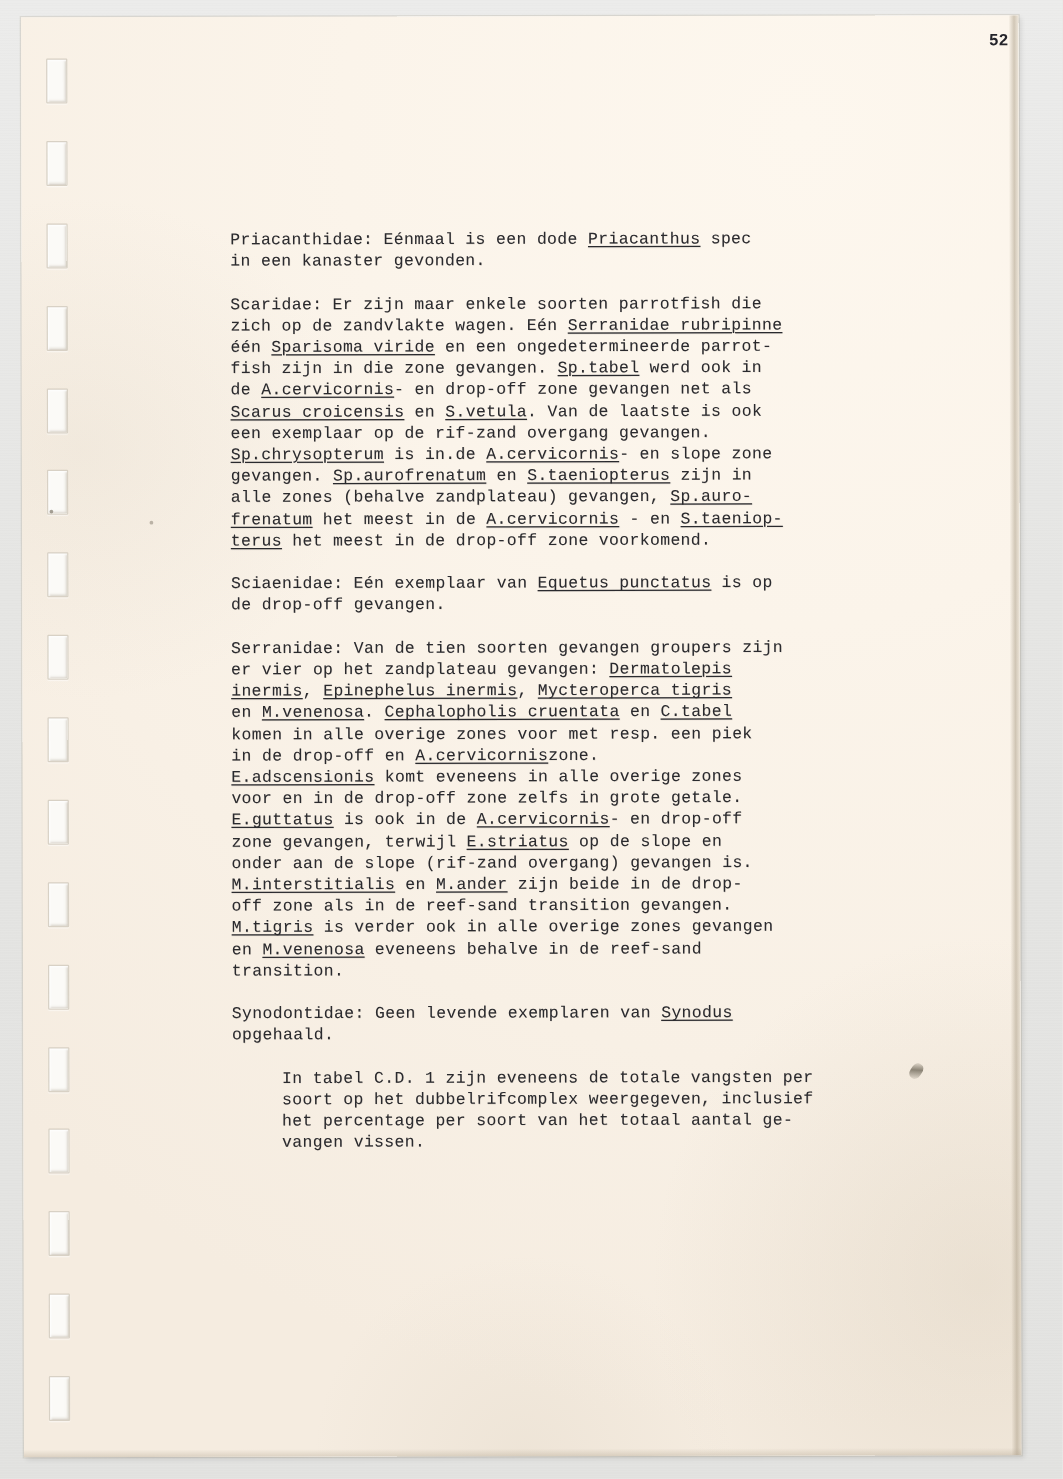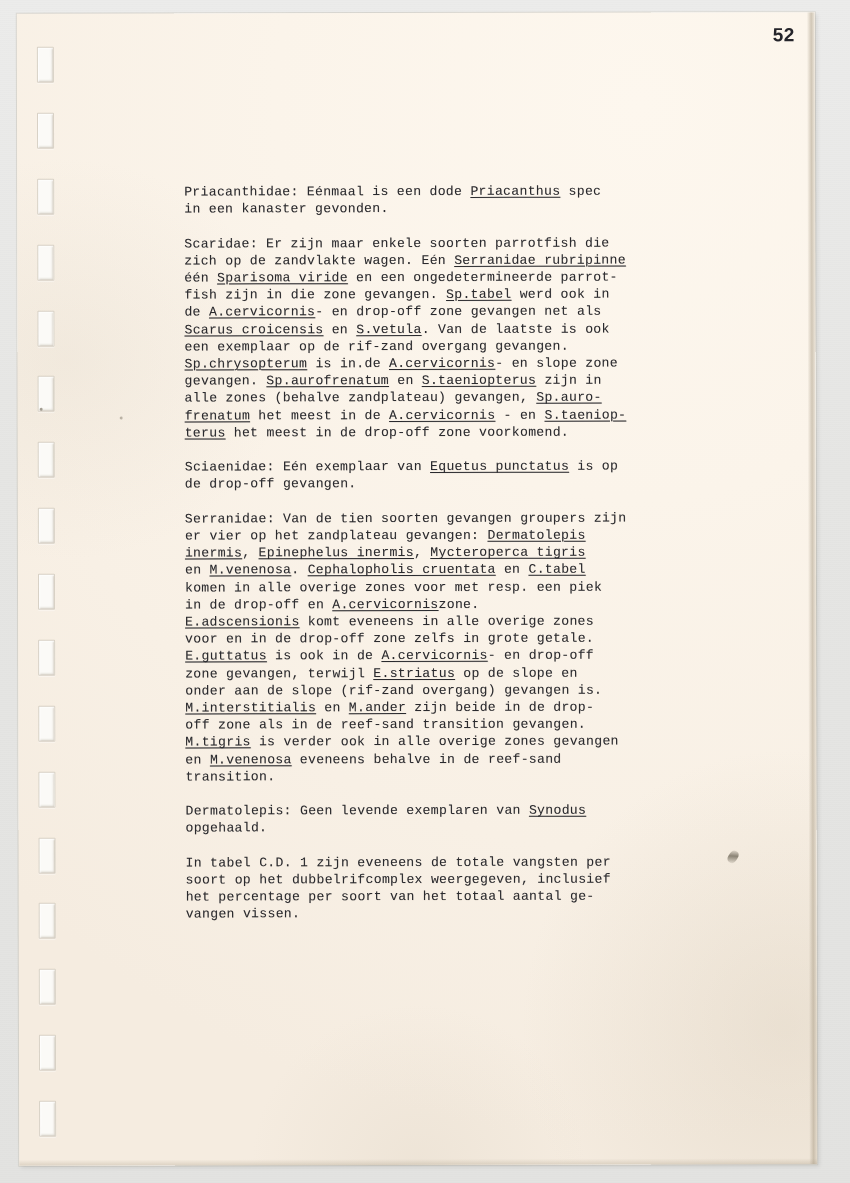--- a/index.html
+++ b/index.html
@@ -99,24 +99,24 @@
     box-shadow:
       inset 1px 1px 1.5px rgba(255,255,255,0.9),
       inset -1px -1px 2px rgba(176,165,146,0.45),
       0 1px 1px rgba(255,255,255,0.5);
     margin-left: 1px;
   }
 
   
   #page-number {
     position: absolute;
-    right: 20px;
+    right: 8px;
     top: 12px;
     font-family: "Liberation Sans", sans-serif;
-    font-size: 19px;
+    font-size: 13px;
     font-weight: 700;
     color: #24242a;
     letter-spacing: .5px;
   }
 
   
   #typescript {
     position: absolute;
     left: 167px;
     top: 170px;
@@ -124,21 +124,21 @@
     font-size: 13.1px;
     line-height: 17.2px;
     color: #2a2a2e;
     letter-spacing: 0.32px;
     white-space: pre-wrap;
   }
   .para {
     margin: 0 0 17.2px 0;
     text-shadow: 0.25px 0.25px 0 rgba(70,65,60,0.25);
   }
-  .para:last-child { margin-bottom: 0; }
+  .para:last-child { margin-bottom: 0; margin-left: 40px; }
   .para.spaced-extra { margin-bottom: 34.4px; }
   .u {
     text-decoration: underline;
     text-decoration-thickness: 1px;
     text-underline-offset: 1.5px;
   }
 
   
   .speck {
     position: absolute;
@@ -214,21 +214,21 @@
 in de drop-off en </span><span class="u">A.cervicornis</span><span>zone.
 </span><span class="u">E.adscensionis</span><span> komt eveneens in alle overige zones
 voor en in de drop-off zone zelfs in grote getale.
 </span><span class="u">E.guttatus</span><span> is ook in de </span><span class="u">A.cervicornis</span><span>- en drop-off
 zone gevangen, terwijl </span><span class="u">E.striatus</span><span> op de slope en
 onder aan de slope (rif-zand overgang) gevangen is.
 </span><span class="u">M.interstitialis</span><span> en </span><span class="u">M.ander</span><span> zijn beide in de drop-
 off</span><span> zone als in de reef-sand transition gevangen.
 </span><span class="u">M.tigris</span><span> is verder ook in alle overige zones gevangen
 en </span><span class="u">M.venenosa</span><span> eveneens behalve in de reef-sand
-transition.</span></div><div class="para"><span>Dermatolepis: Geen levende exemplaren van </span><span class="u">Synodus</span><span>
+transition.</span></div><div class="para"><span>Synodontidae: Geen levende exemplaren van </span><span class="u">Synodus</span><span>
 opgehaald.</span></div><div class="para"><span>In tabel C.D. 1 zijn eveneens de totale vangsten per
 soort op het dubbelrifcomplex weergegeven, inclusief
 het percentage per soort van het totaal aantal ge-
 vangen vissen.</span></div></div>
 
   <div class="speck" id="speck-left"></div>
   <div class="speck" id="speck-mid"></div>
   <div id="smudge-right"></div>
 
 </div>

